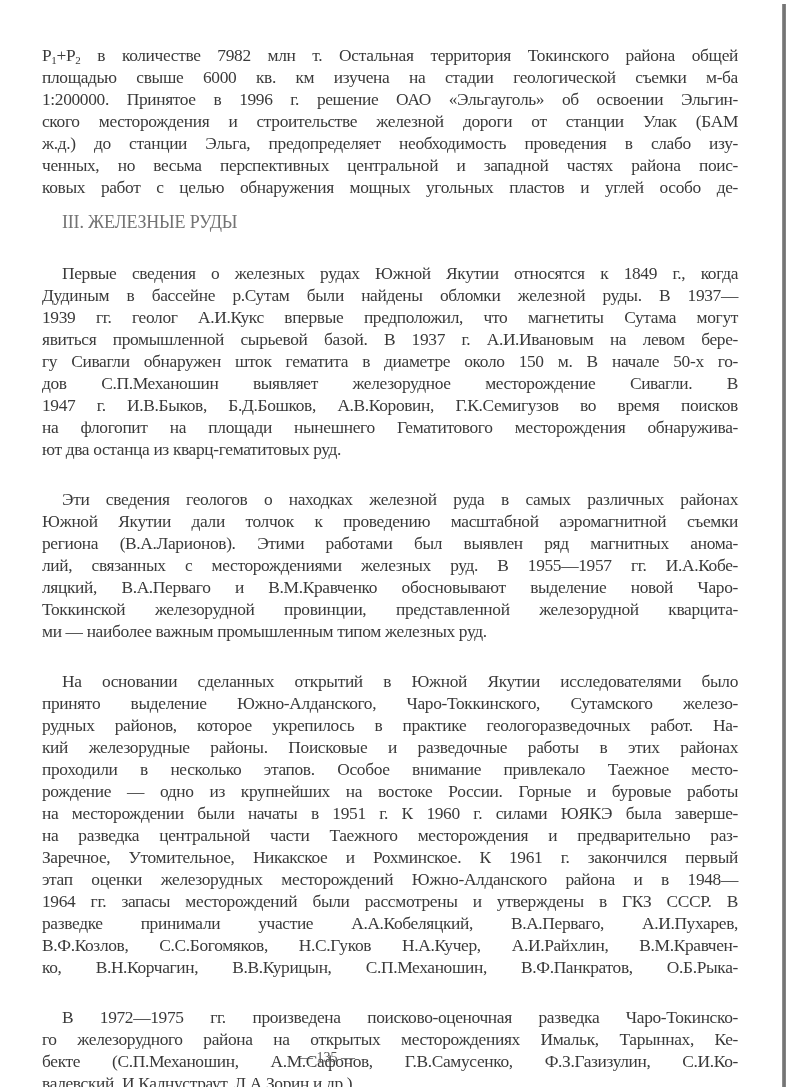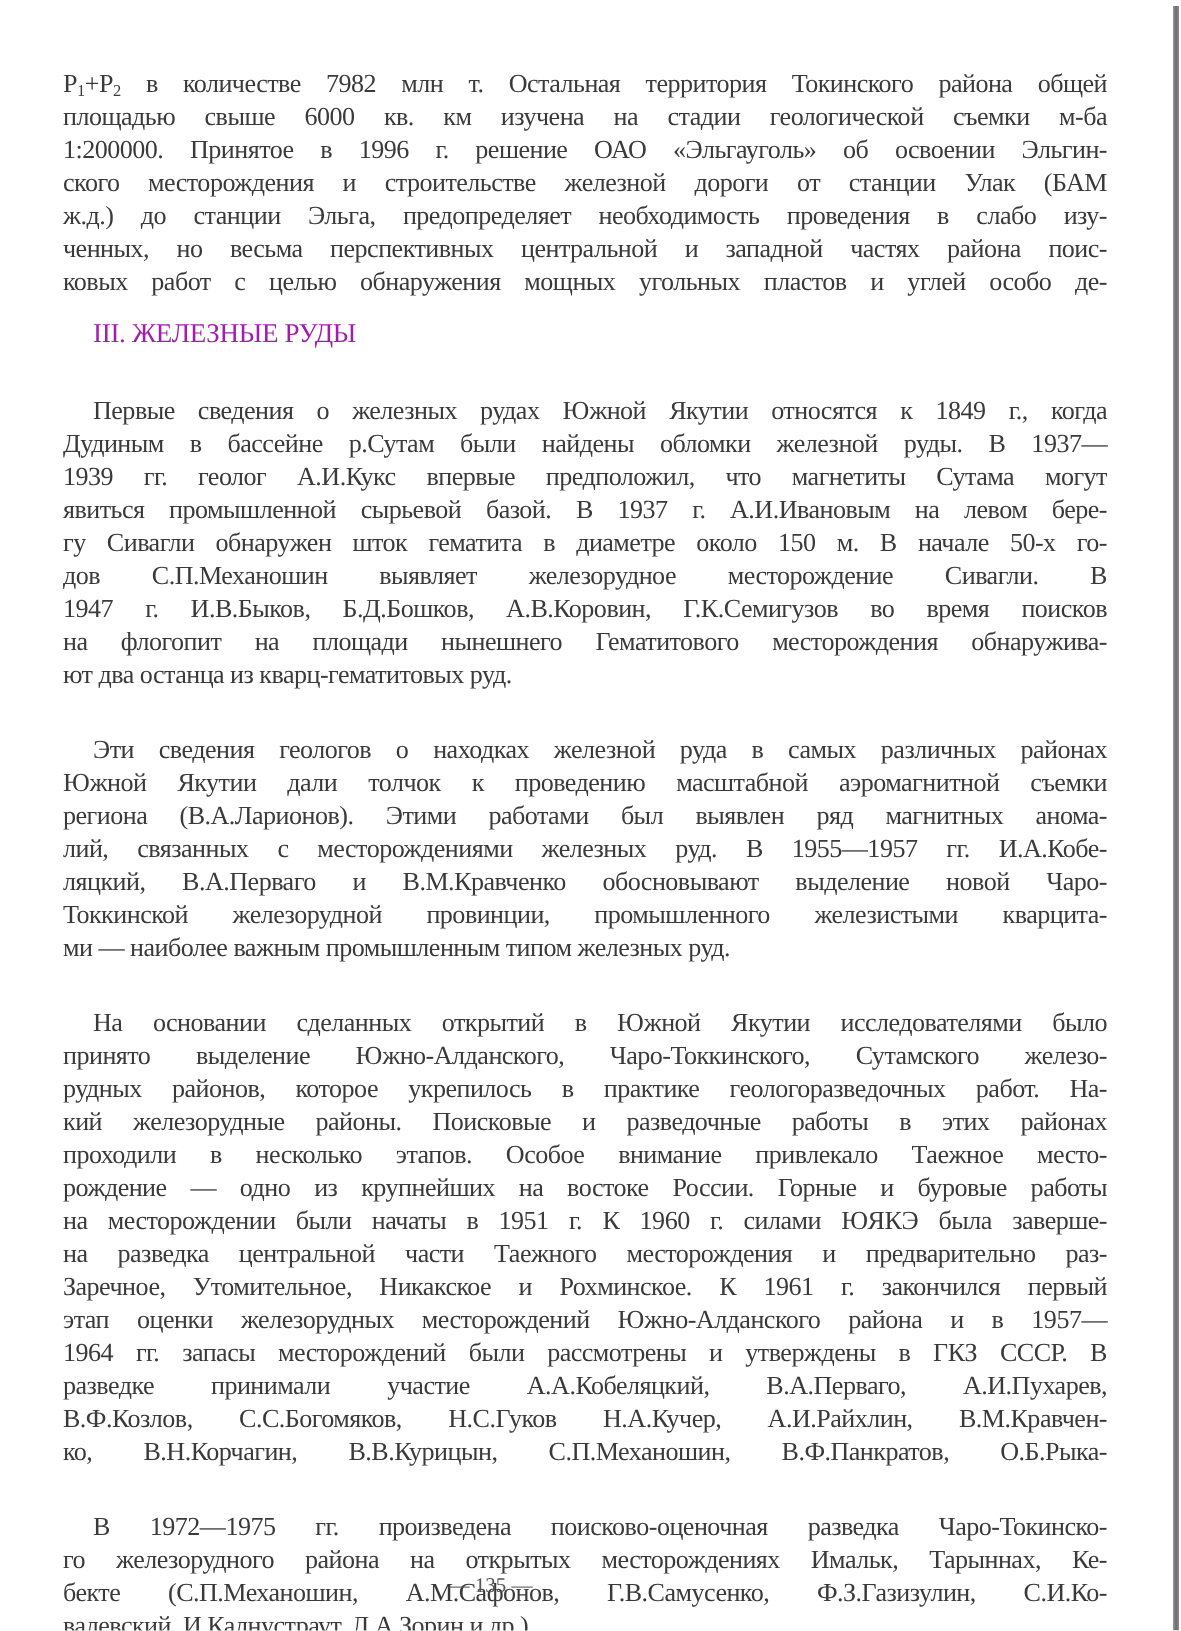--- a/index.html
+++ b/index.html
@@ -32,21 +32,21 @@
   .line.last { text-align-last: left; }
   .line.indent { padding-left: 20px; margin-top: 28px; }
   .line sub { font-size: 11px; line-height: 0; vertical-align: -3px; }
   .heading {
     display: block;
     height: 24px;
     line-height: 24px;
     margin-top: 12px;
     padding-left: 20px;
     font-size: 18px;
-    color: #a21caf;
+    color: #737373;
     letter-spacing: -0.2px;
   }
   .pagenum {
     position: absolute;
     left: 0;
     width: 654px;
     top: 1030px;
     text-align: center;
     font-size: 14px;
     color: #555;
@@ -85,32 +85,32 @@
       <div class="line">гу Сивагли обнаружен шток гематита в диаметре около 150 м. В начале 50-х го-</div>
       <div class="line">дов С.П.Механошин выявляет железорудное месторождение Сивагли. В</div>
       <div class="line">1947 г. И.В.Быков, Б.Д.Бошков, А.В.Коровин, Г.К.Семигузов во время поисков</div>
       <div class="line">на флогопит на площади нынешнего Гематитового месторождения обнаружива-</div>
       <div class="line last">ют два останца из кварц-гематитовых руд.</div>
       <div class="line indent">Эти сведения геологов о находках железной руда в самых различных районах</div>
       <div class="line">Южной Якутии дали толчок к проведению масштабной аэромагнитной съемки</div>
       <div class="line">региона (В.А.Ларионов). Этими работами был выявлен ряд магнитных анома-</div>
       <div class="line">лий, связанных с месторождениями железных руд. В 1955—1957 гг. И.А.Кобе-</div>
       <div class="line">ляцкий, В.А.Перваго и В.М.Кравченко обосновывают выделение новой Чаро-</div>
-      <div class="line">Токкинской железорудной провинции, промышленного железистыми кварцита-</div>
+      <div class="line">Токкинской железорудной провинции, представленной железорудной кварцита-</div>
       <div class="line last">ми — наиболее важным промышленным типом железных руд.</div>
       <div class="line indent">На основании сделанных открытий в Южной Якутии исследователями было</div>
       <div class="line">принято выделение Южно-Алданского, Чаро-Токкинского, Сутамского железо-</div>
       <div class="line">рудных районов, которое укрепилось в практике геологоразведочных работ. На-</div>
       <div class="line">кий железорудные районы. Поисковые и разведочные работы в этих районах</div>
       <div class="line">проходили в несколько этапов. Особое внимание привлекало Таежное место-</div>
       <div class="line">рождение — одно из крупнейших на востоке России. Горные и буровые работы</div>
       <div class="line">на месторождении были начаты в 1951 г. К 1960 г. силами ЮЯКЭ была заверше-</div>
       <div class="line">на разведка центральной части Таежного месторождения и предварительно раз-</div>
       <div class="line">Заречное, Утомительное, Никакское и Рохминское. К 1961 г. закончился первый</div>
-      <div class="line">этап оценки железорудных месторождений Южно-Алданского района и в 1957—</div>
+      <div class="line">этап оценки железорудных месторождений Южно-Алданского района и в 1948—</div>
       <div class="line">1964 гг. запасы месторождений были рассмотрены и утверждены в ГКЗ СССР. В</div>
       <div class="line">разведке принимали участие А.А.Кобеляцкий, В.А.Перваго, А.И.Пухарев,</div>
       <div class="line">В.Ф.Козлов, С.С.Богомяков, Н.С.Гуков Н.А.Кучер, А.И.Райхлин, В.М.Кравчен-</div>
       <div class="line">ко, В.Н.Корчагин, В.В.Курицын, С.П.Механошин, В.Ф.Панкратов, О.Б.Рыка-</div>
       <div class="line indent">В 1972—1975 гг. произведена поисково-оценочная разведка Чаро-Токинско-</div>
       <div class="line">го железорудного района на открытых месторождениях Имальк, Тарыннах, Ке-</div>
       <div class="line">бекте (С.П.Механошин, А.М.Сафонов, Г.В.Самусенко, Ф.З.Газизулин, С.И.Ко-</div>
       <div class="line last">валевский, И.Калнустраут, Л.А.Зорин и др.).</div>
       <div class="line indent">В связи с началом промышленного освоения юга Якутии встал вопрос о под-</div>
     </div>

